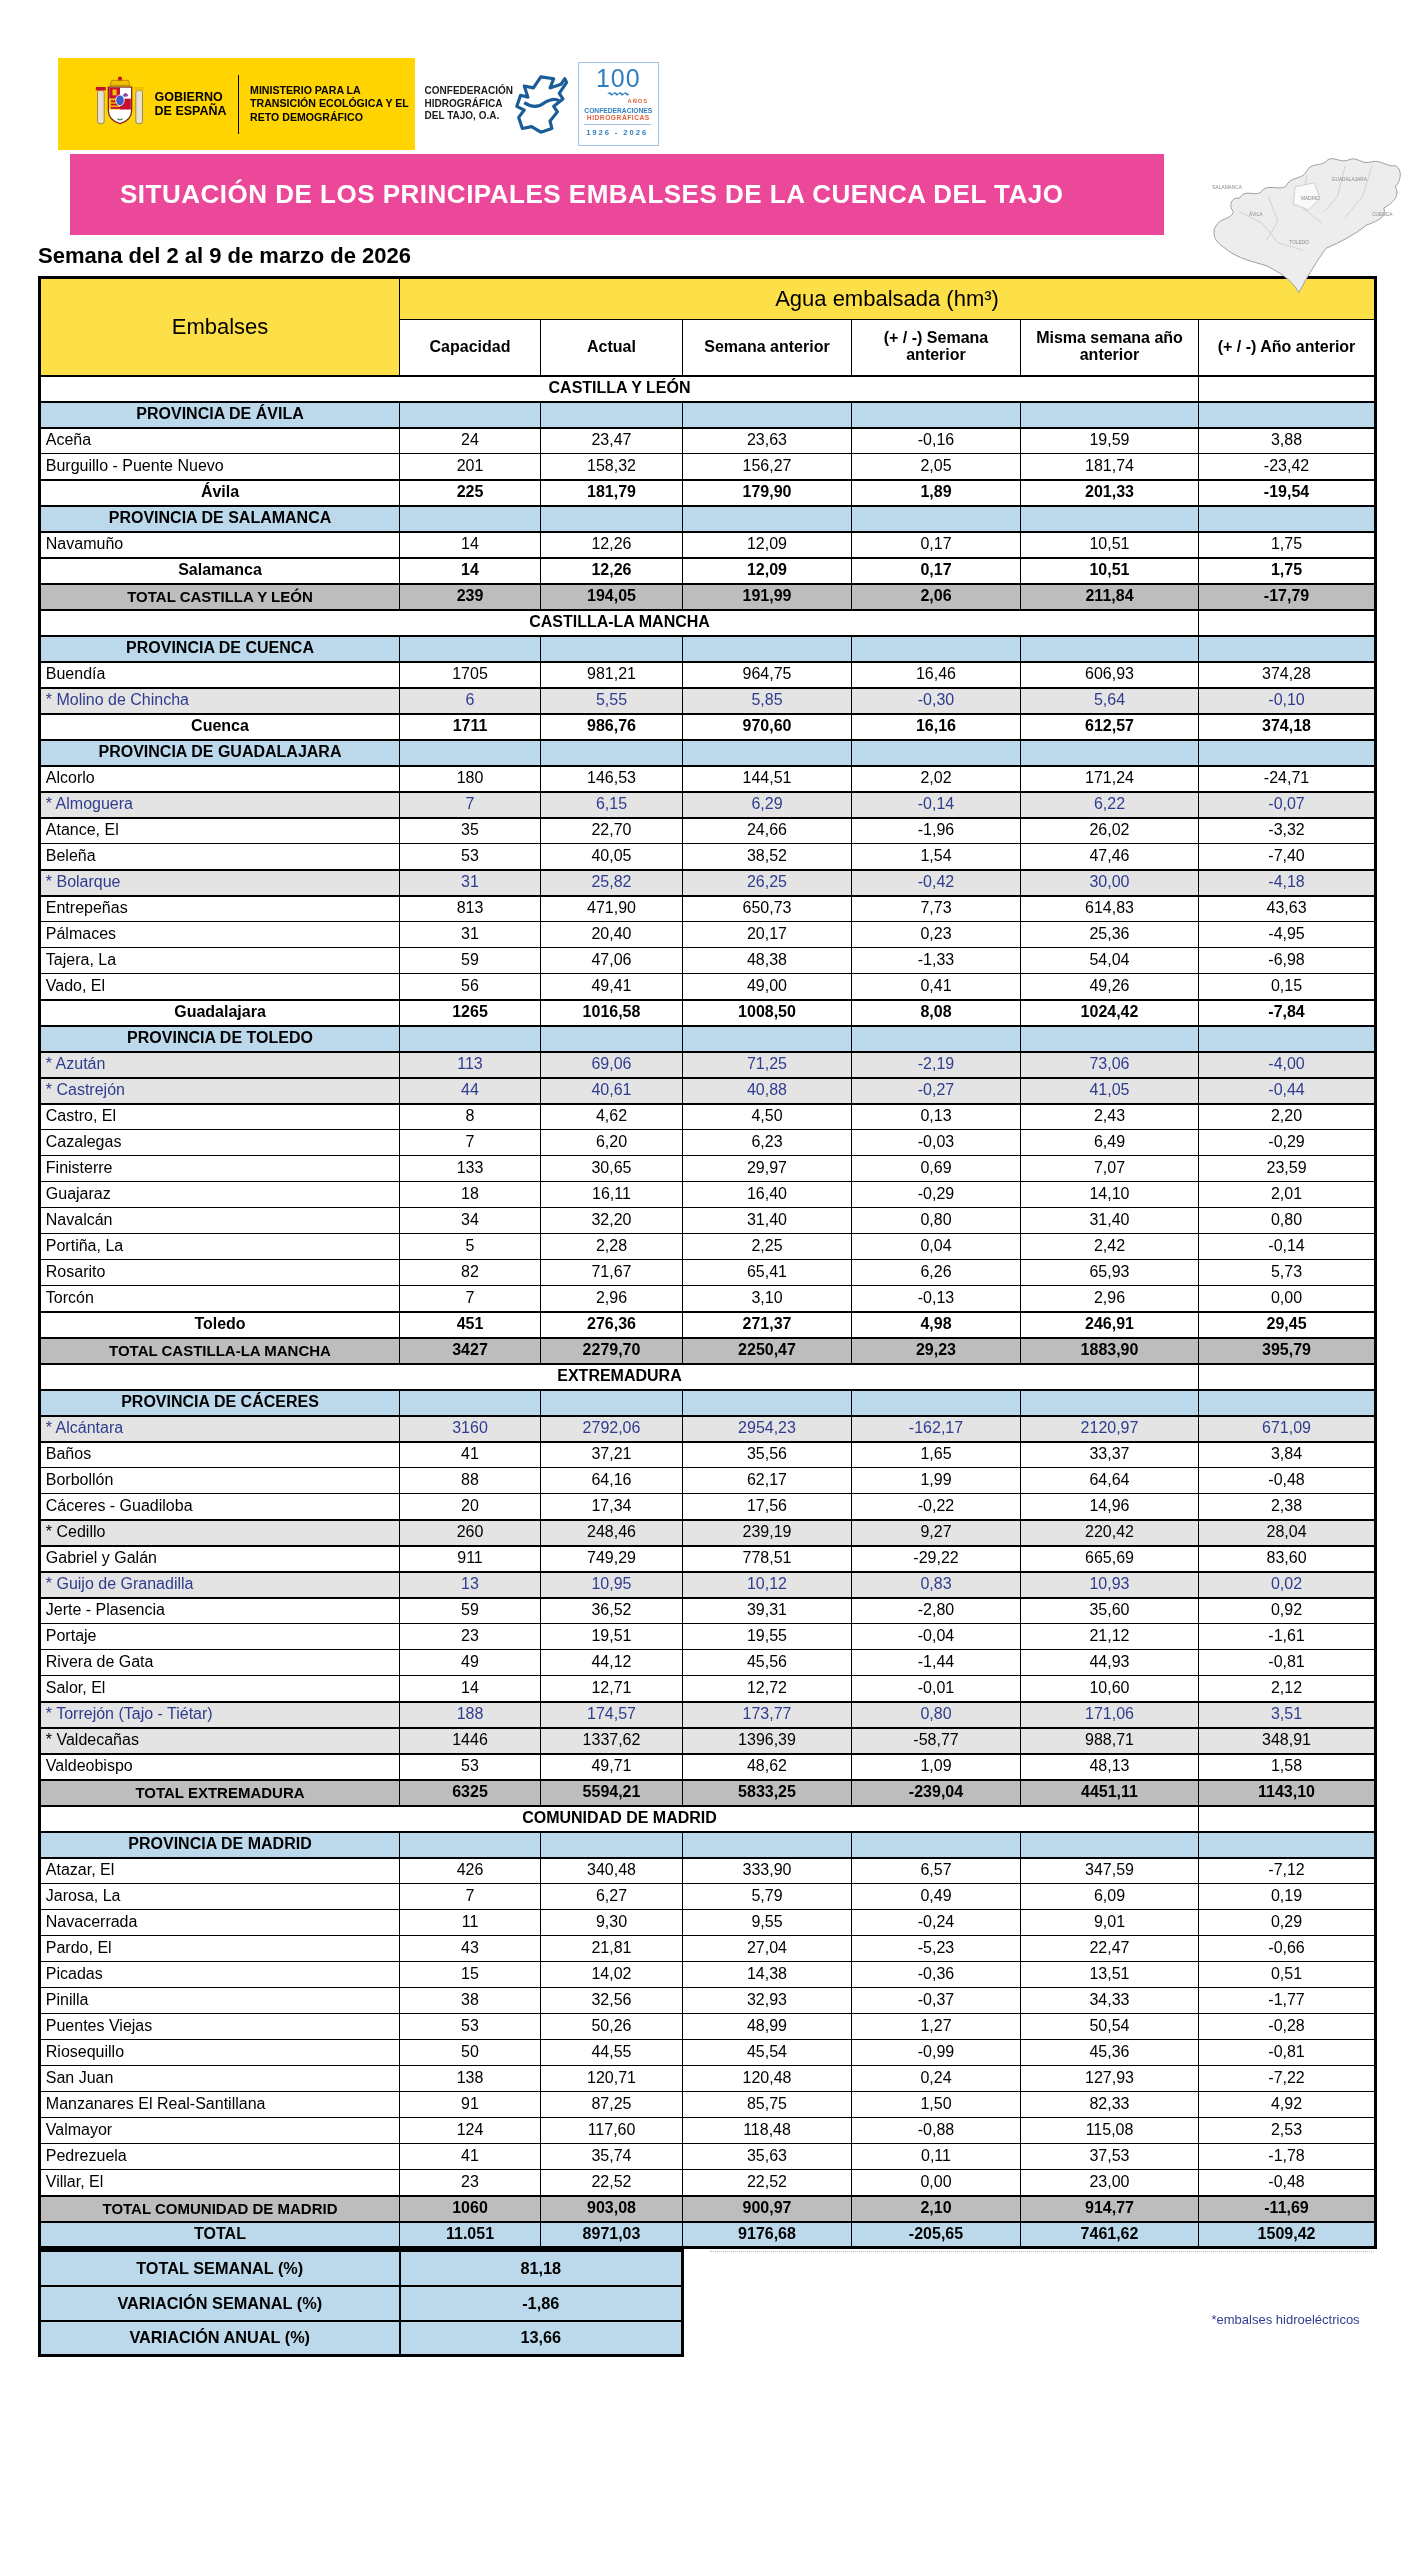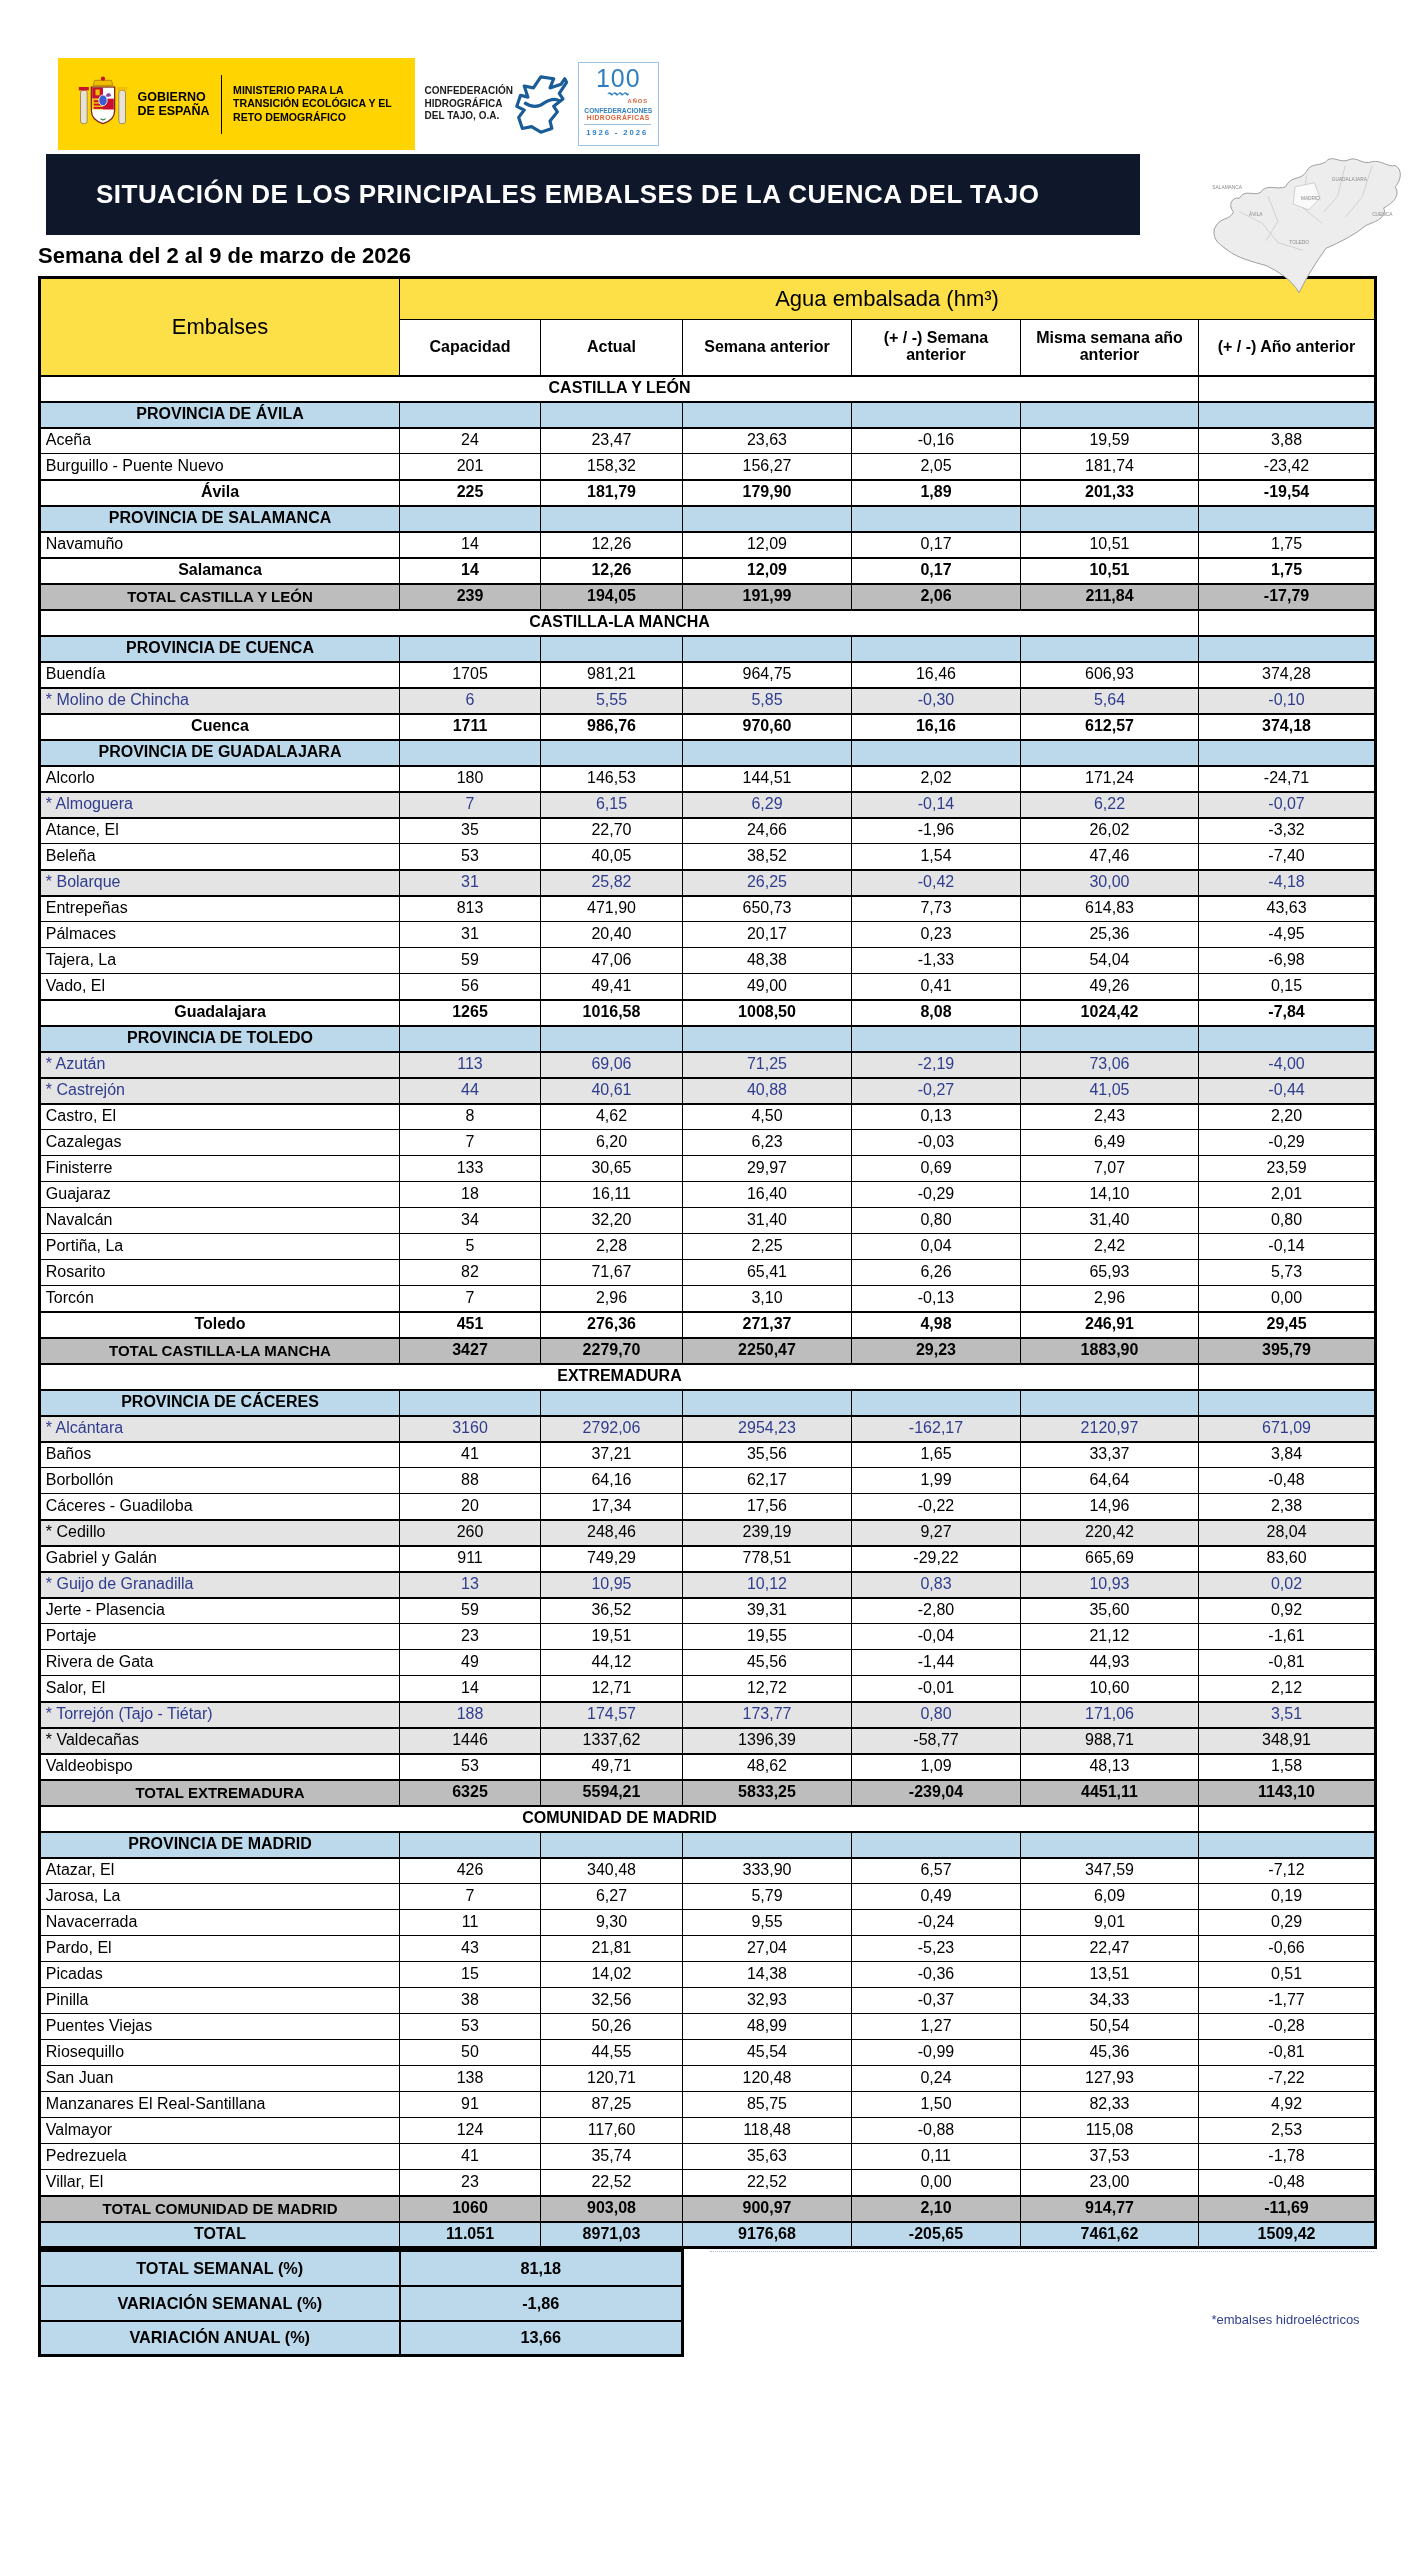--- a/index.html
+++ b/index.html
@@ -3,38 +3,38 @@
 <meta charset="utf-8">
 <style>
   * { box-sizing: border-box; margin: 0; padding: 0; }
   body {
     width: 1425px; height: 2576px; position: relative;
     background: #ffffff; font-family: "Liberation Sans", sans-serif;
     color: #000;
   }
   
   .logo-strip { position: absolute; left: 58px; top: 58px; height: 92px; display: flex; align-items: stretch; }
-  .logo-yellow { background: #FFD400; width: 357px; display: flex; align-items: center; padding-left: 20px; }
+  .logo-yellow { background: #FFD400; width: 357px; display: flex; align-items: center; padding-left: 37px; }
   .gob-block { display: flex; align-items: center; }
   .gob-text { font-weight: bold; font-size: 12.5px; line-height: 1.15; color: #000; width: 75px; margin-left: 9.6px; }
   .min-text { font-weight: bold; font-size: 10.6px; line-height: 1.25; color: #000; width: 175px;
               border-left: 1px solid #000; padding-left: 11.5px; margin-left: 8px; height: 59px;
               display: flex; align-items: center; }
   .logo-white { background: #fff; width: 159px; display: flex; align-items: center; justify-content: space-between; padding: 0 5.8px 0 9.6px; }
   .cht-text { font-weight: bold; font-size: 10px; line-height: 1.25; color: #1c1c1c; width: 88px; }
   .centenary { align-self: center; width: 81px; height: 84px; border: 1.9px solid #9DC3E6; background: #fff;
                margin-left: 3.8px; text-align: center; padding-top: 3.8px; }
   .cent-100 { color: #2E7FC2; font-weight: normal; font-size: 25px; line-height: 0.9; letter-spacing: 1px; }
   .cent-wave { color: #2E7FC2; font-size: 10.6px; line-height: 0.8; }
   .cent-anios { color: #E0623A; font-weight: bold; font-size: 5.8px; letter-spacing: 1px; text-align: right; padding-right: 9.6px; }
   .cent-l1 { color: #2E7FC2; font-weight: bold; font-size: 6.7px; margin-top: 2.9px; }
   .cent-l2 { color: #E0623A; font-weight: bold; font-size: 6.7px; letter-spacing: 0.5px; }
   .cent-years { color: #2E7FC2; font-weight: bold; font-size: 7.7px; letter-spacing: 1.9px; margin-top: 3.8px; border-top: 1px solid #9DC3E6; padding-top: 2.9px; width: 67px; margin-left: 4.8px; }
   
-  .banner { position: absolute; left: 46px; top: 154px; width: 1094px; height: 81px; background: #0f172a; }
+  .banner { position: absolute; left: 70px; top: 154px; width: 1094px; height: 81px; background: #ec4899; }
   .banner-title { color: #fff; font-weight: bold; font-size: 26px; letter-spacing: 0.5px; line-height: 81px; padding-left: 50px; white-space: nowrap; }
   .basin-map { position: absolute; left: 1207px; top: 154px; width: 209px; height: 154px; z-index: 2; }
   
   .content { position: absolute; left: 38px; top: 238px; width: 1335px; }
   .week-heading { text-align: left; font-weight: bold; font-size: 22px; height: 38px; line-height: 35px; }
   
   table.main { border-collapse: collapse; table-layout: fixed; width: 1335px; border: 3.8px solid #000; }
   table.main th, table.main td {
     border-left: 1.9px solid #000; border-right: 1.9px solid #000;
     border-top: 1px solid #000; border-bottom: 1px solid #000;

